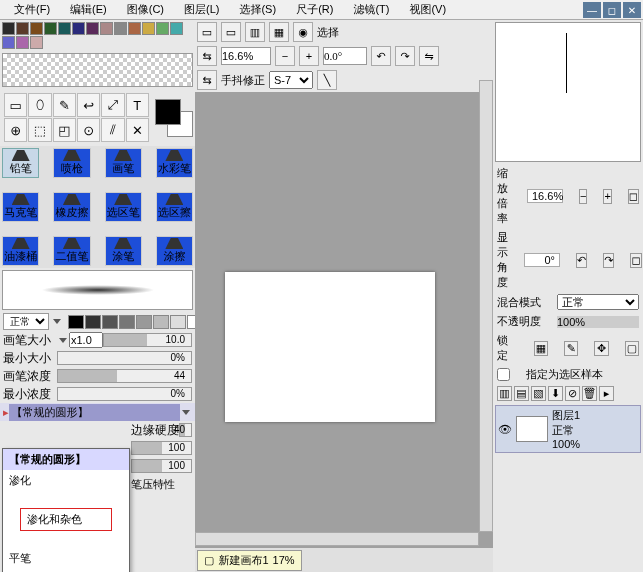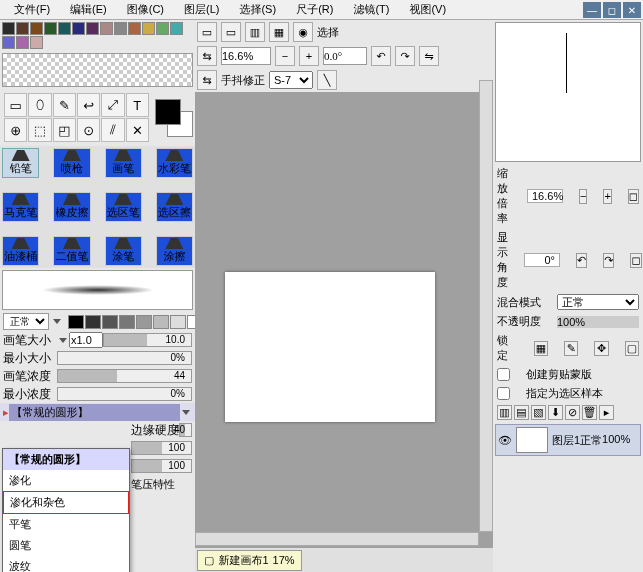--- a/index.html
+++ b/index.html
@@ -26,21 +26,21 @@
 .combo { display: flex; align-items: center; padding: 1px 3px; gap: 2px; }
 .combo select, .combo input { flex: 1; height: 17px; border: 1px solid #999; background: #fff; font-size: 10px; padding: 0 2px; }
 .row { display: flex; align-items: center; padding: 1px 3px; height: 18px; position: relative; }
 .row .lbl { width: 54px; font-size: 12px; }
 .row .bar { flex: 1; height: 14px; background: linear-gradient(to right, #bbb 50%, #eee 50%); border: 1px solid #999; position: relative; }
 .row .val { position: absolute; right: 6px; font-size: 10px; }
 .tri { width: 0; height: 0; border-left: 4px solid transparent; border-right: 4px solid transparent; border-top: 5px solid #555; display: inline-block; margin: 0 2px; }
 .dropdown { position: absolute; left: 2px; top: 448px; width: 128px; background: #fff; border: 1px solid #666; z-index: 10; box-shadow: 2px 2px 4px rgba(0,0,0,.3); }
 .dropdown .item { padding: 3px 6px; font-size: 11px; cursor: pointer; }
 .dropdown .item.hdr { background: #d8d8ff; font-weight: bold; }
-.dropdown .item.hl { border: 1px solid #d22; margin: 0; }
+.dropdown .item.hl { border: 1px solid #d22; margin: 17px; }
 .iconbtn { width: 20px; height: 20px; background: #f0f0f0; border: 1px solid #aaa; display: flex; align-items: center; justify-content: center; font-size: 11px; }
 .ctr-toolbar { background: #e8e8e8; padding: 2px; display: flex; align-items: center; gap: 4px; flex-wrap: wrap; }
 .canvas-area { position: relative; width: 100%; height: 480px; overflow: hidden; }
 .canvas { position: absolute; left: 30px; top: 180px; width: 210px; height: 150px; background: #fff; box-shadow: 0 0 3px rgba(0,0,0,.5); }
 .scrollbar-v { position: absolute; right: 0; top: 60px; width: 14px; bottom: 40px; background: #ddd; border: 1px solid #aaa; }
 .scrollbar-h { position: absolute; bottom: 26px; left: 0; right: 14px; height: 14px; background: #ddd; border: 1px solid #aaa; }
 .tabbar { position: absolute; bottom: 0; left: 0; right: 0; height: 24px; background: #e0e0e0; display: flex; align-items: center; padding: 2px; gap: 2px; }
 .tab { background: #f8f8d0; border: 1px solid #999; padding: 2px 6px; display: flex; align-items: center; gap: 4px; font-size: 10px; }
 .nav { width: 146px; height: 140px; background: #fff; border: 1px solid #999; margin: 2px; position: relative; }
 .nav-line { position: absolute; left: 70px; top: 10px; width: 1px; height: 60px; background: #000; }
@@ -316,38 +316,34 @@
     </div>
     <div class="panel-row">
       <span>锁定</span>
       <div class="sq">▦</div>
       <div class="sq">✎</div>
       <div class="sq">✥</div>
       <div class="sq">▢</div>
     </div>
     <div class="panel-row">
         <input type="checkbox" style="">
-        <span>创建剪贴蒙版</span>
-      </div>
-    <div class="panel-row">
-        <input type="checkbox" style="">
         <span>指定为选区样本</span>
       </div>
     <div class="panel-row" style="gap:2px">
       <div class="sq">▥</div>
       <div class="sq">▤</div>
       <div class="sq">▧</div>
       <div class="sq">⬇</div>
       <div class="sq">⊘</div>
       <div class="sq">🗑</div>
       <div class="sq">▸</div>
     </div>
     <div class="layerrow">
       <span>👁</span>
       <div class="layerthumb"></div>
-      <div style="display:flex;font-size:9px">
+      <div style="display:flex;flex-direction:column;font-size:9px">
         <span>图层1</span>
         <span>正常</span>
         <span>100%</span>
       </div>
     </div>
   </div>
 </div>
 
 </body></html>

